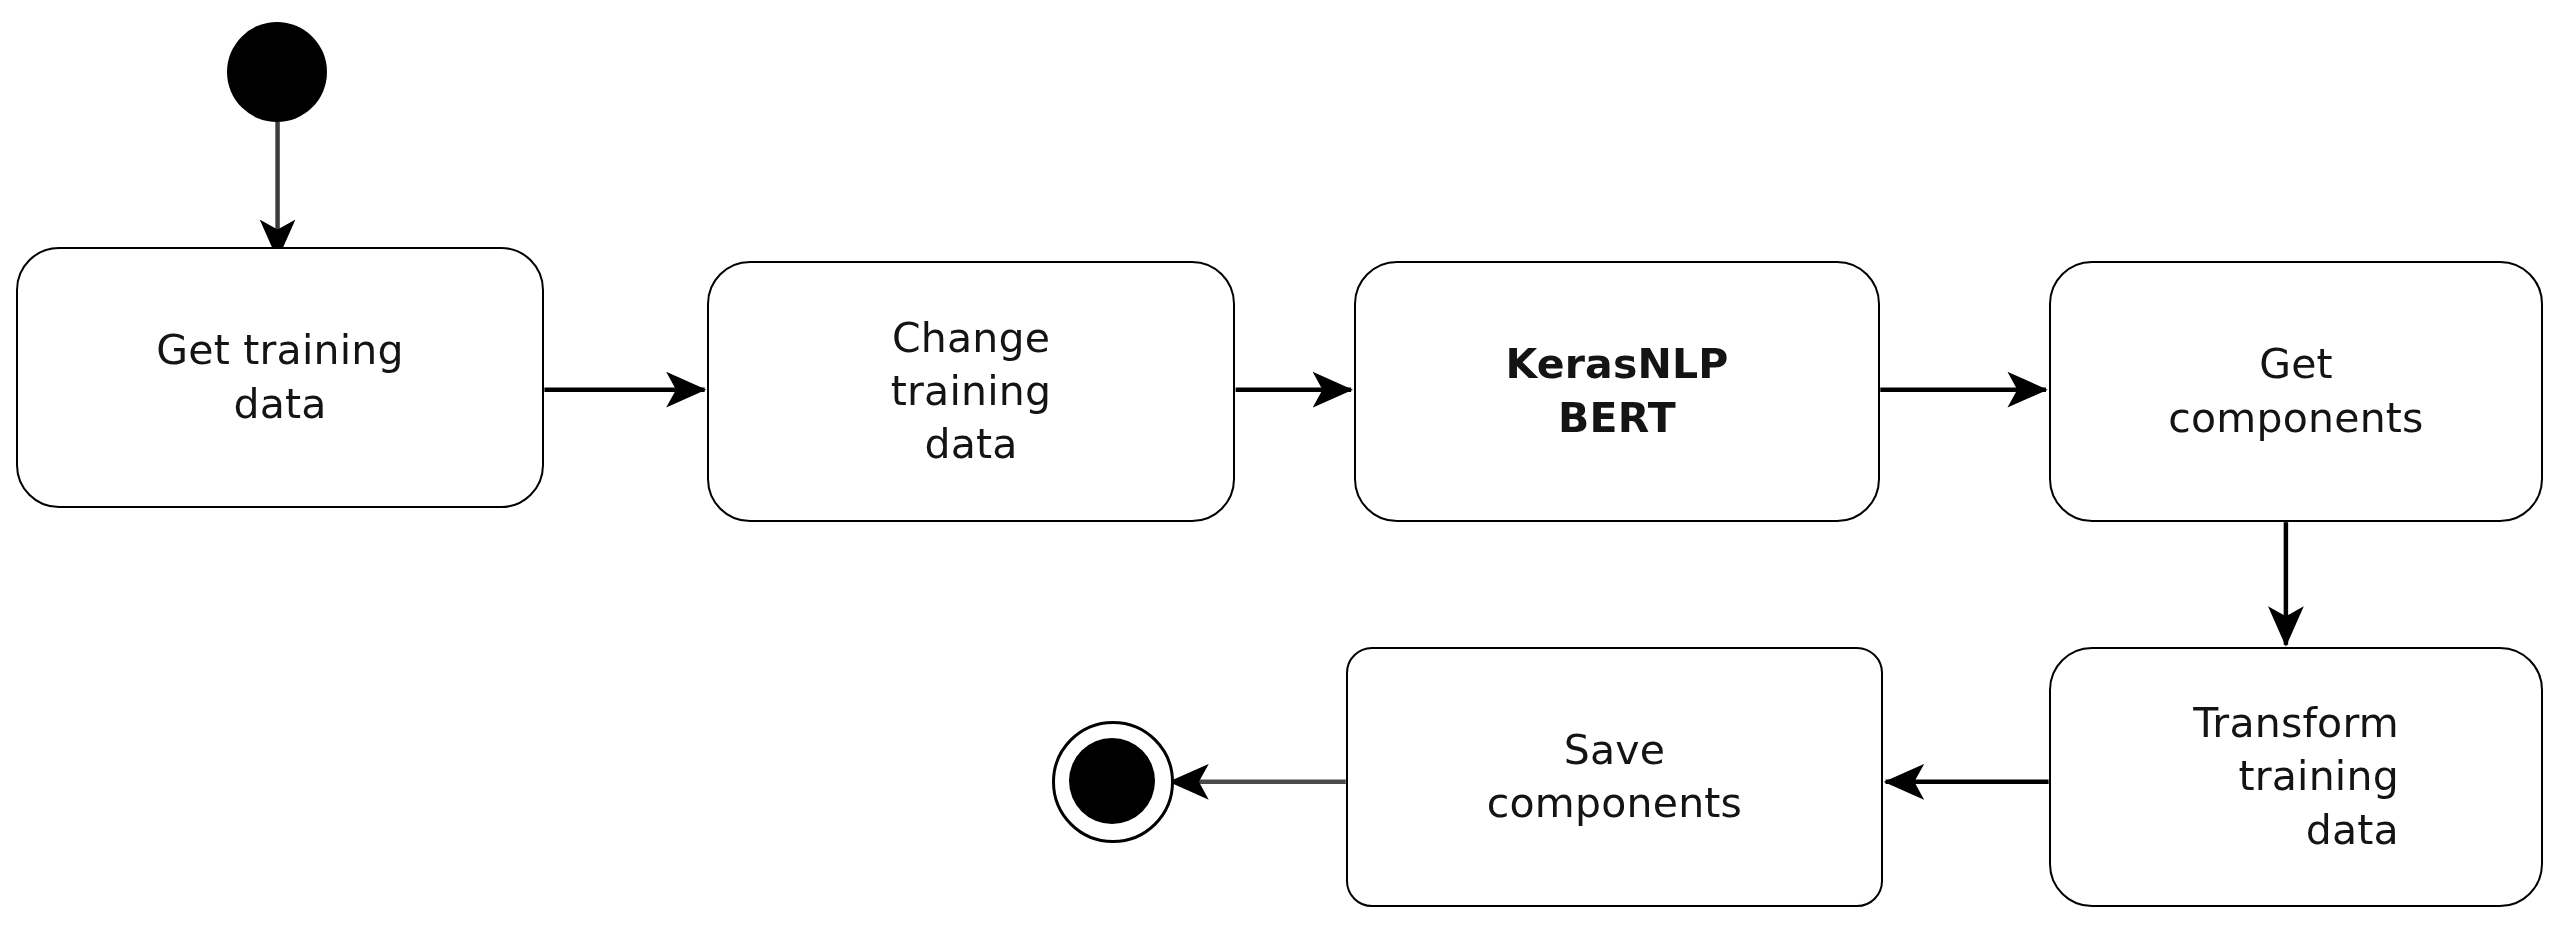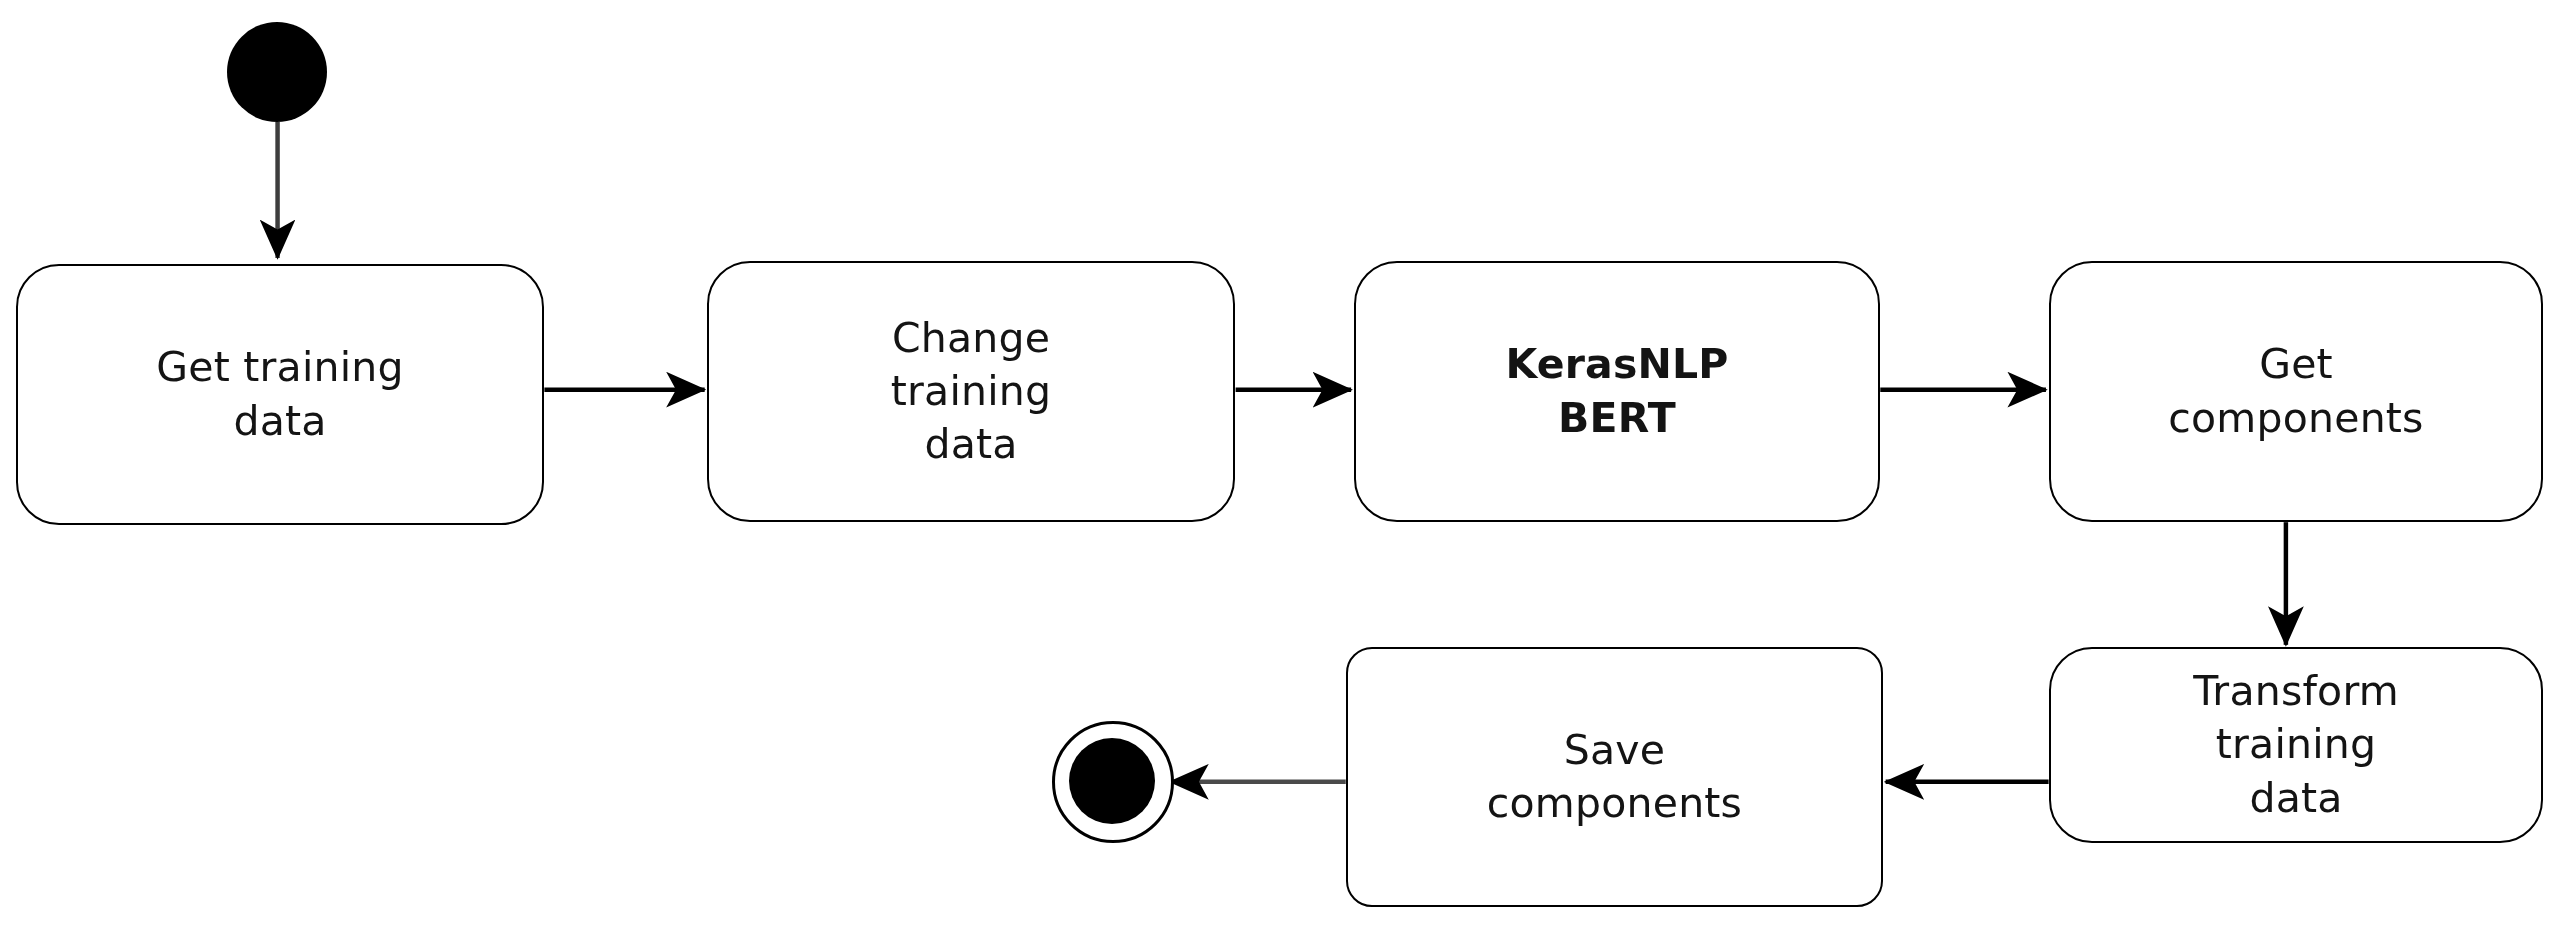--- a/index.html
+++ b/index.html
@@ -84,42 +84,42 @@
 
     <line x1="2553" y1="583" x2="2553" y2="720" stroke="#000000" stroke-width="5" marker-end="url(#arrowhead)"></line>
 
     <line x1="2288" y1="873" x2="2106" y2="873" stroke="#000000" stroke-width="5" marker-end="url(#arrowhead)"></line>
 
     <line x1="1503" y1="873" x2="1307" y2="873" stroke="#4a4a4a" stroke-width="5" marker-end="url(#arrowhead)"></line>
   </svg>
 
   <div class="initial-node" style="left:227px; top:21.5px; width:100px; height:100px;"></div>
 
-  <div class="node-box" style="left:16px; top:264px; width:528px; height:261px;">
+  <div class="node-box" style="left:16px; top:247px; width:528px; height:261px;">
     <div class="node-label">Get training
 data</div>
   </div>
 
   <div class="node-box" style="left:707px; top:261px; width:528px; height:261px;justify-content:center;">
     <div class="node-label">Change
 training
 data</div>
   </div>
 
   <div class="node-box" style="left:1354px; top:261px; width:526px; height:261px;font-weight:bold;">
     <div class="node-label">KerasNLP
 BERT</div>
   </div>
 
   <div class="node-box" style="left:2049px; top:261px; width:494px; height:261px;">
     <div class="node-label">Get
 components</div>
   </div>
 
-  <div class="node-box" style="left:2049px; top:647px; width:494px; height:196px;">
+  <div class="node-box" style="left:2049px; top:647px; width:494px; height:260px;text-align:right;">
     <div class="node-label">Transform
 training
 data</div>
   </div>
 
   <div class="node-box" style="left:1346px; top:647px; width:537px; height:260px;border-radius:26px;">
     <div class="node-label">Save
 components</div>
   </div>
 

